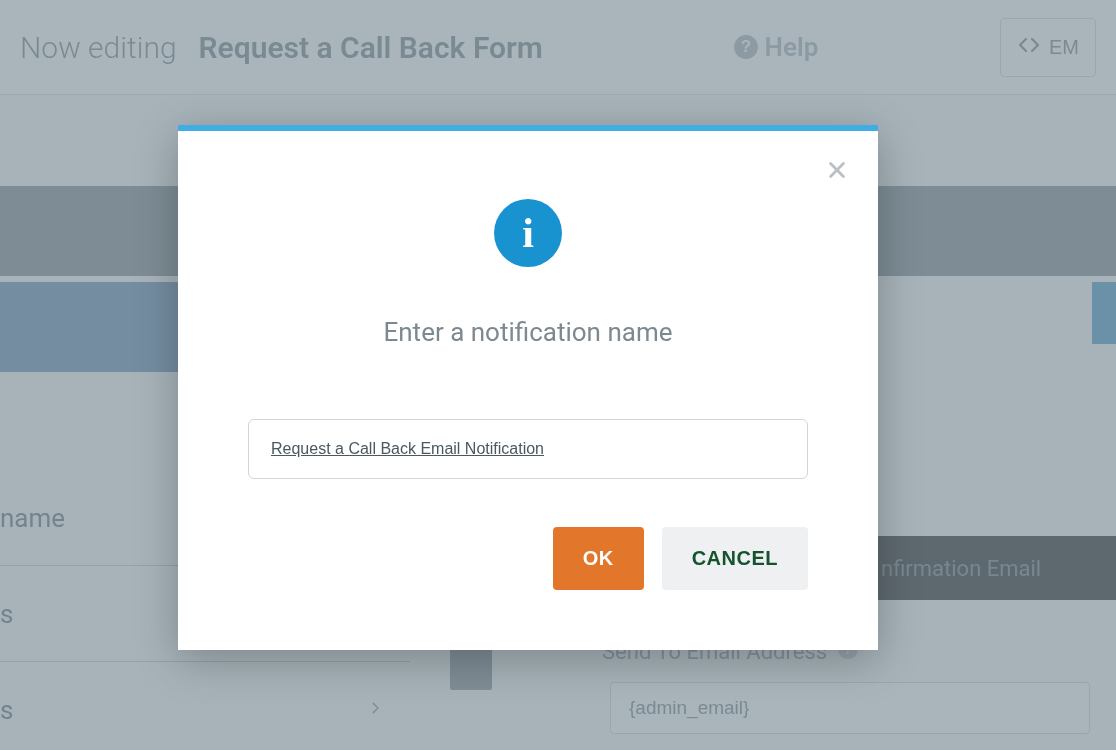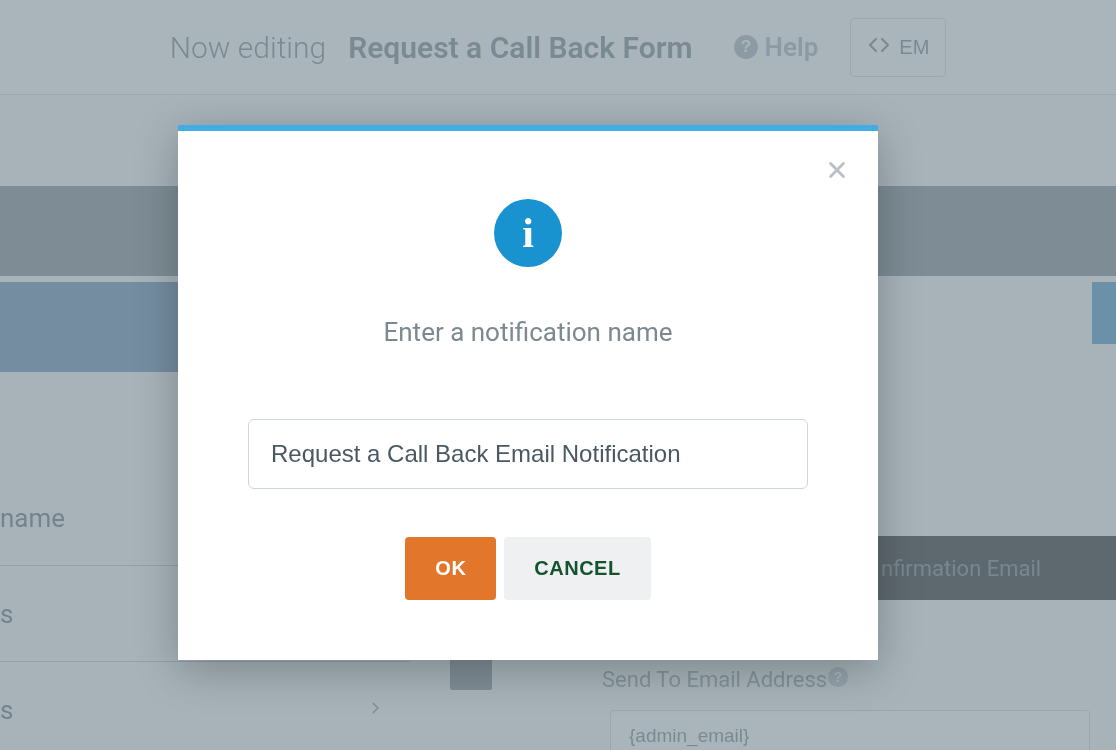--- a/index.html
+++ b/index.html
@@ -34,21 +34,21 @@
       border-bottom: 1px solid #d0d6da;
       display: flex;
       align-items: center;
       justify-content: center;
       padding: 0 20px;
     }
     .top-header-inner {
       width: 100%;
       display: flex;
       align-items: center;
-      justify-content: center;
+      justify-content: space-between;
       gap: 30px;
     }
     .editing-text {
       color: #5e6e78;
       font-size: 30px;
       font-weight: 300;
       white-space: nowrap;
     }
     .editing-text .form-name { font-weight: 600; }
 
@@ -141,23 +141,23 @@
       border-top-left-radius: 4px;
       border-bottom-left-radius: 4px;
     }
     .send-to-row {
       position: absolute;
       top: 638px;
       left: 602px;
       width: 500px;
       display: flex;
       align-items: center;
+      gap: 10px;
       color: #7a868e;
       font-size: 22px;
-      margin-top: 28px;
     }
     .send-to-row .field-wrap {
       position: absolute;
       top: 44px;
       left: 8px;
       width: 490px;
     }
     .send-to-input {
       border: 1px solid #c2cbd1;
       border-radius: 4px;
@@ -220,29 +220,30 @@
       font-weight: 400;
       margin-bottom: 72px;
     }
     .modal-input {
       width: 100%;
       max-width: 585px;
       border: 1px solid #cfd6db;
       border-radius: 6px;
       background: #ffffff;
       padding: 20px 22px;
-      font-size: 24px;
+      font-size: 16px;
       color: #4a5861;
       outline: none;
       margin-bottom: 48px;
+      text-decoration: underline;
     }
     .modal-actions {
       display: flex;
-      justify-content: center;
-      gap: 8px;
+      justify-content: flex-end;
+      gap: 18px;
     }
     .btn {
       border: none;
       border-radius: 4px;
       font-size: 20px;
       font-weight: 700;
       padding: 20px 30px;
       cursor: pointer;
       letter-spacing: 0.5px;
     }

